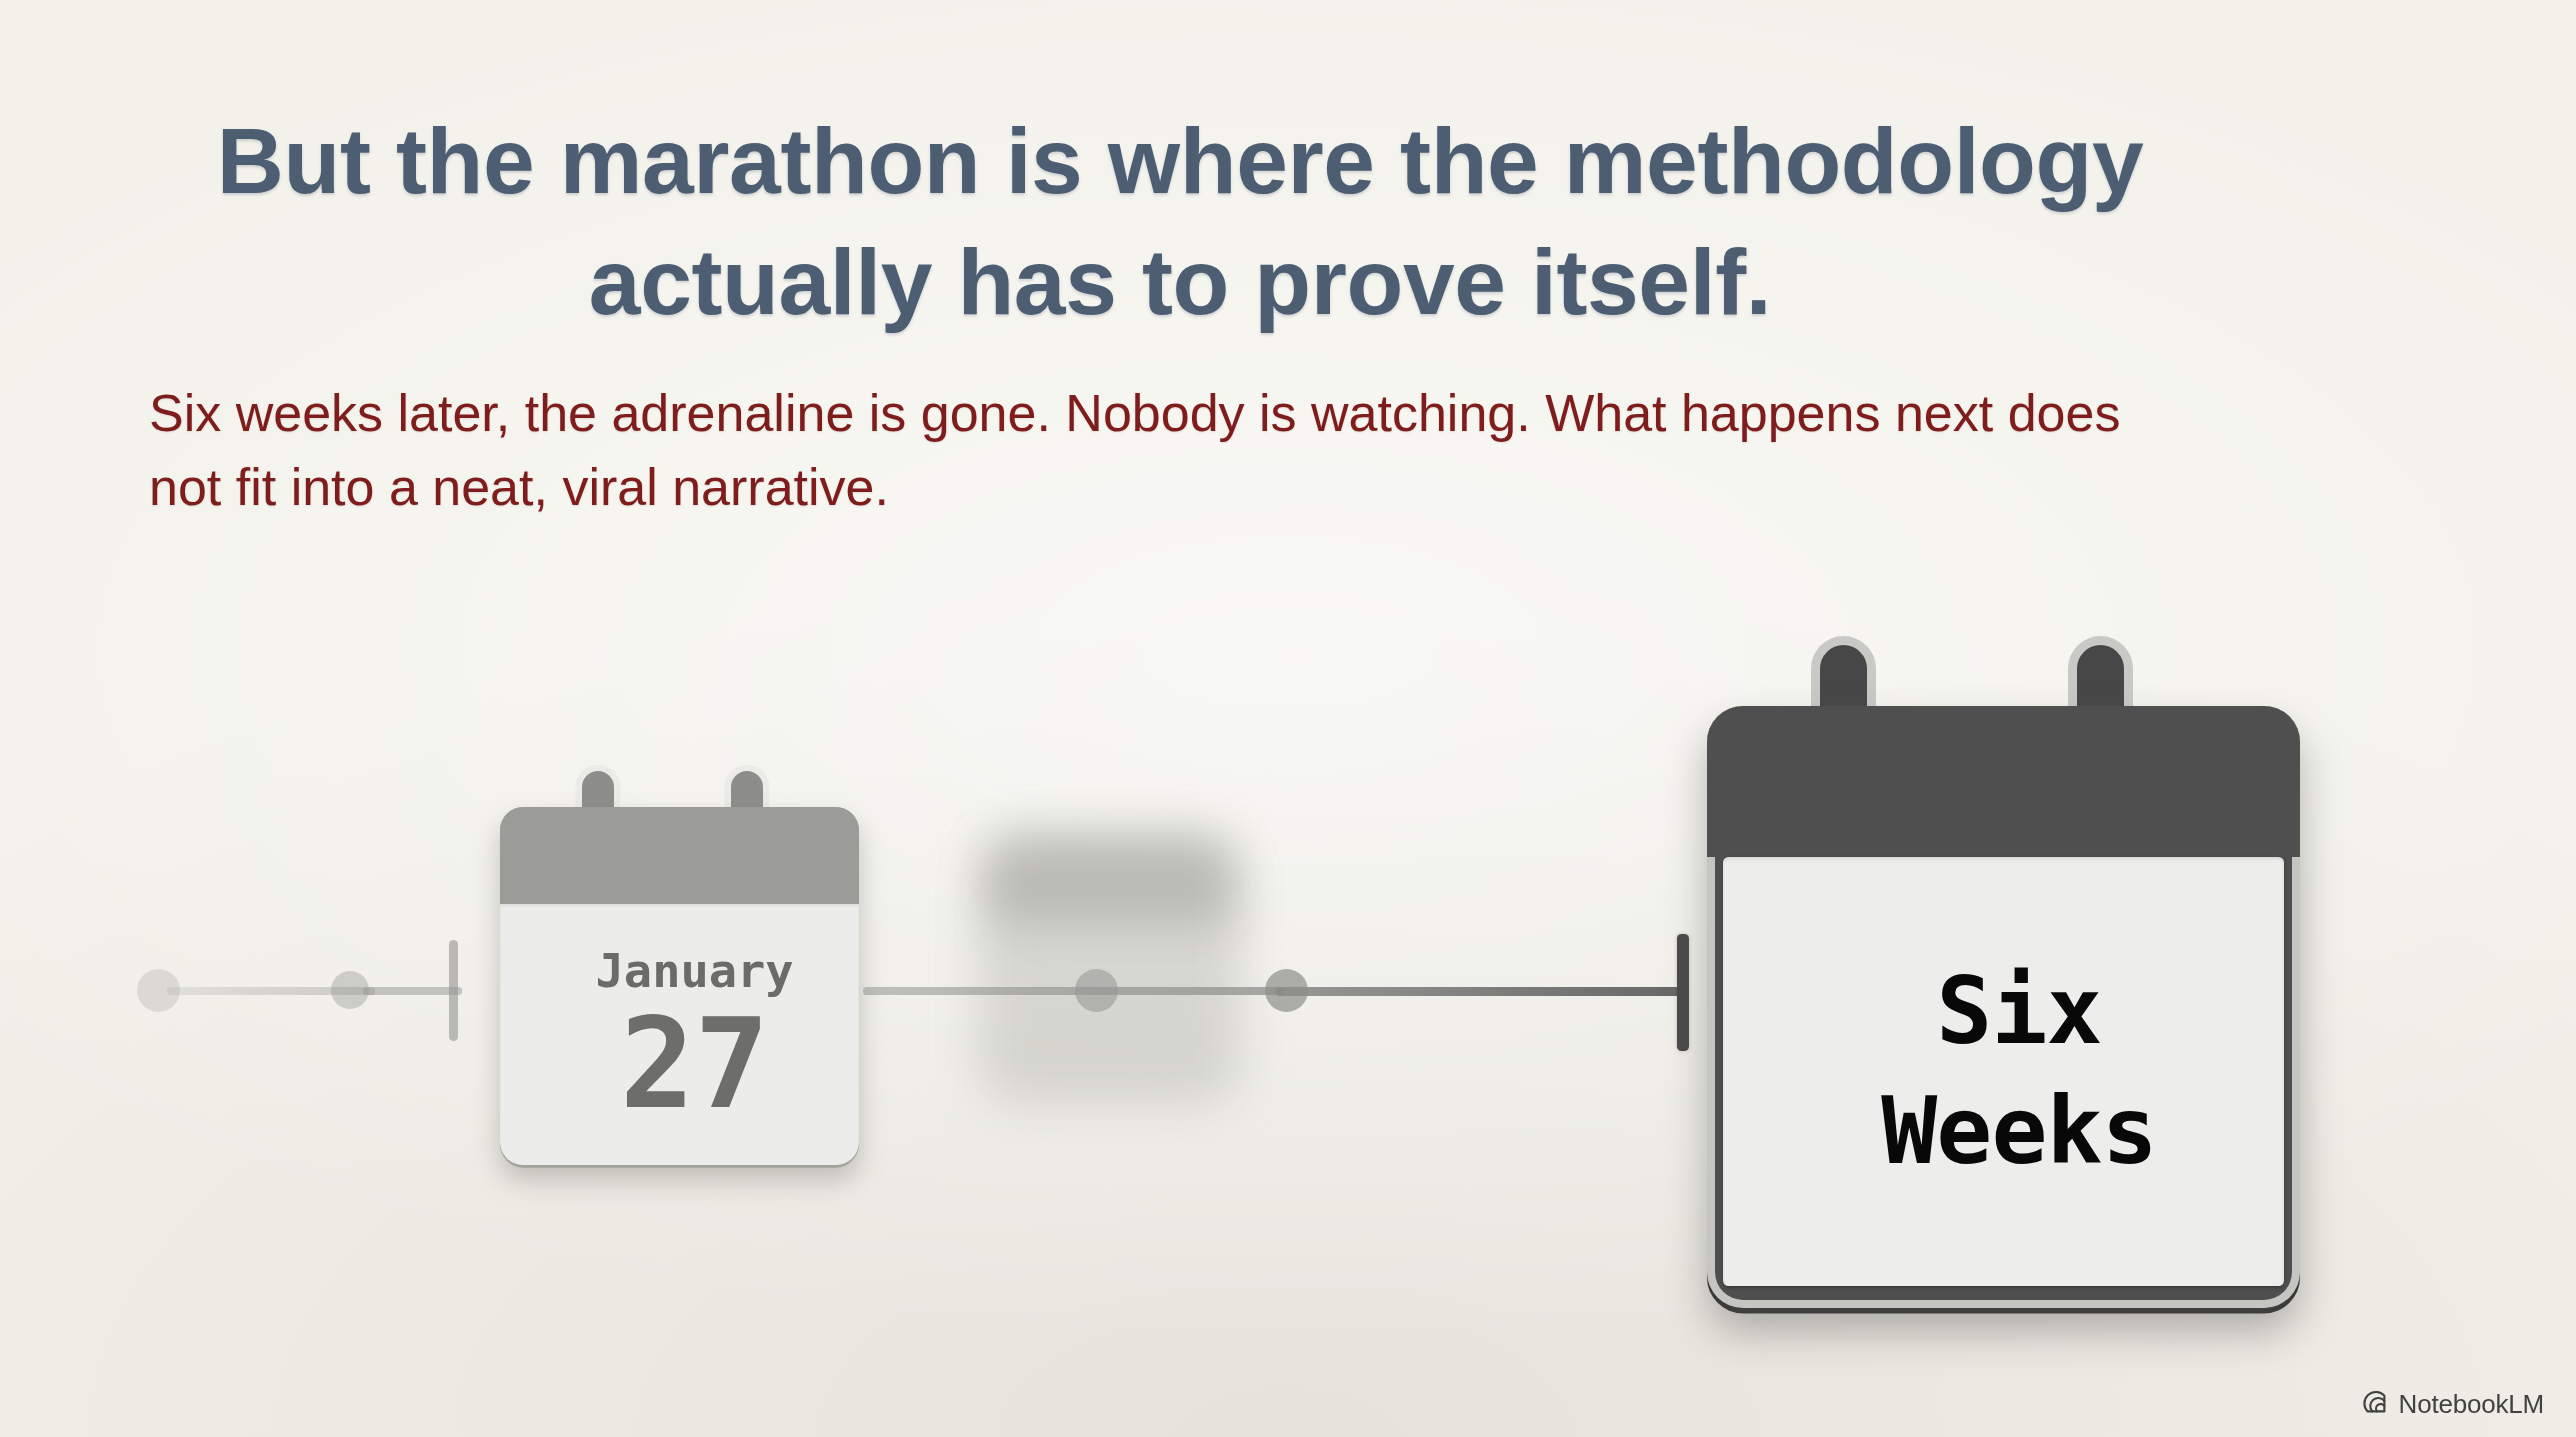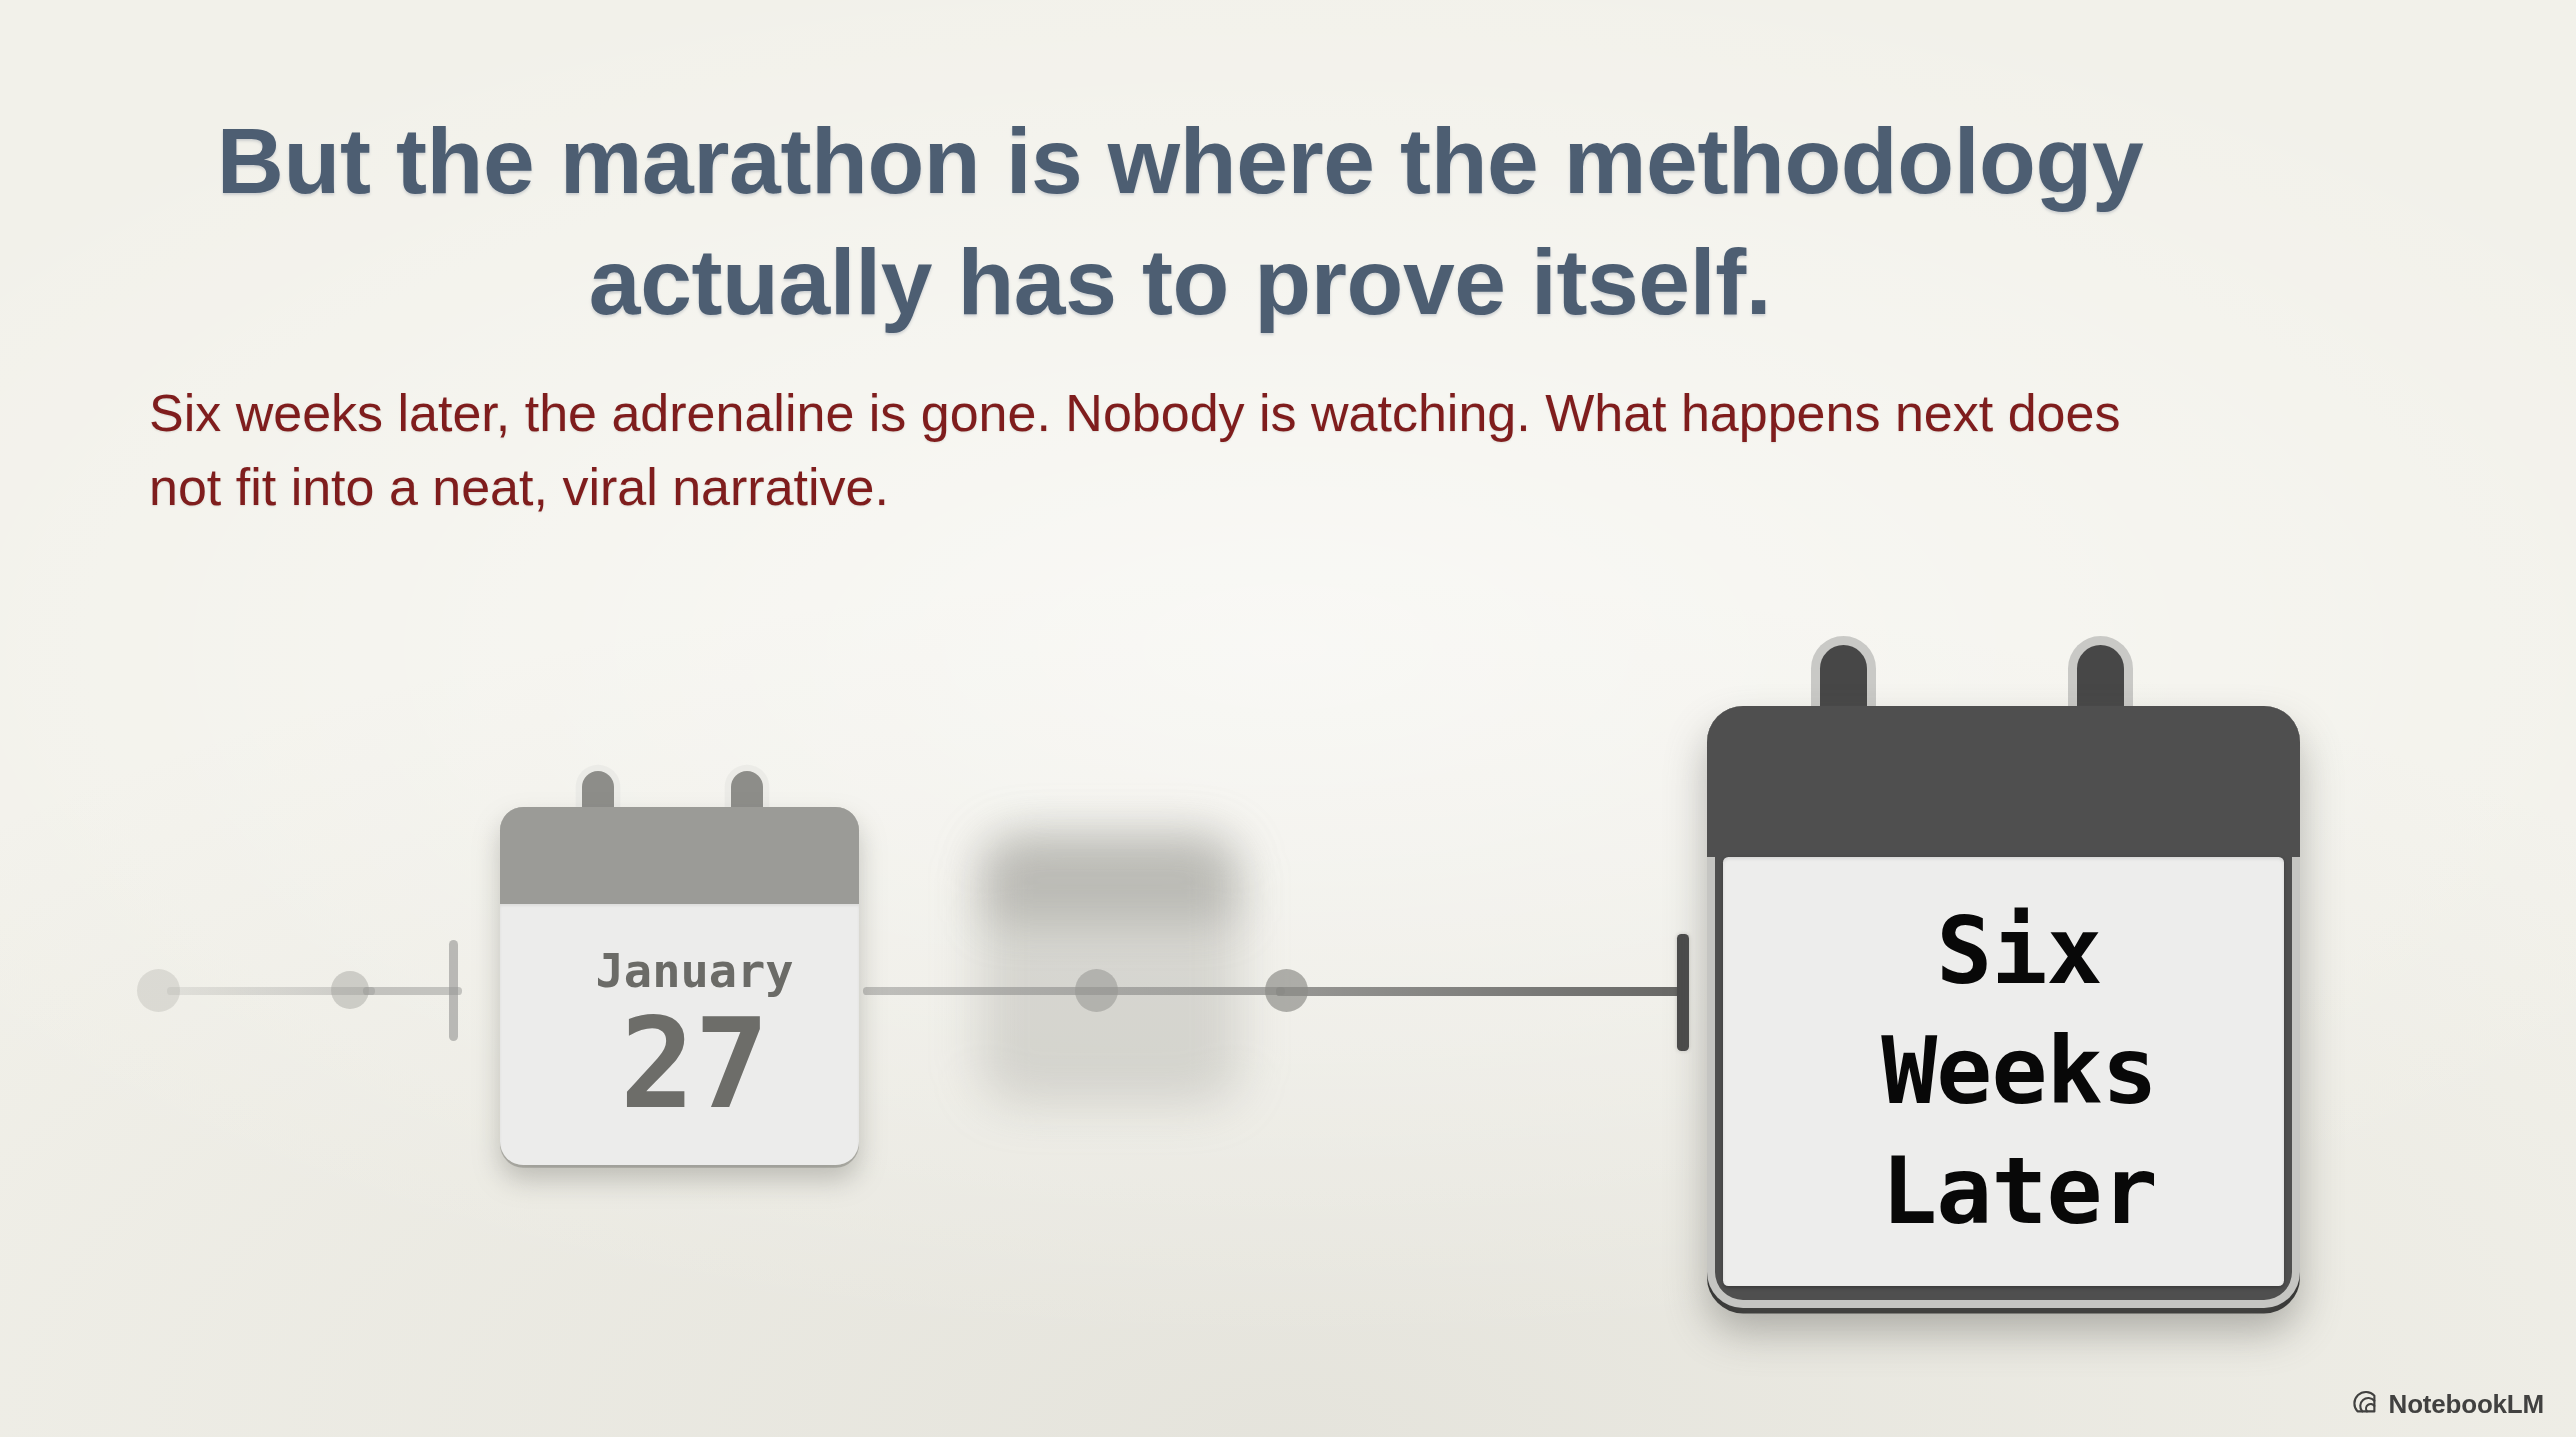--- a/index.html
+++ b/index.html
@@ -301,21 +301,21 @@
     position: absolute;
     right: 32px;
     bottom: 18px;
     display: flex;
     align-items: center;
     gap: 9px;
     opacity: 0.88;
   }
   .watermark .wm-label {
     font-size: 26px;
-    font-weight: 700;
+    font-weight: 400;
     color: #2a2a2a;
     letter-spacing: -0.2px;
   }
 </style>
 </head>
 <body>
 
 <div class="paper-vignette"></div>
 
 <div class="text-block">
@@ -360,21 +360,20 @@
   <div class="cal cal-right">
     <div class="rings">
       <div class="ring r1"></div>
       <div class="ring r2"></div>
     </div>
     <div class="body">
       <div class="band"></div>
       <div class="page">
         <div class="line">Six</div>
         <div class="line">Weeks</div>
-        <div class="line">Later</div>
       </div>
     </div>
   </div>
 
 </div>
 
 <div class="watermark">
   <span>
     <svg width="27" height="27" viewBox="0 0 24 24" aria-hidden="true">
       <path d="M4 19 A9 9 0 0 1 19 5 L19 19 Z" fill="none" stroke="#2a2a2a" stroke-width="1.9" stroke-linejoin="round"></path>

